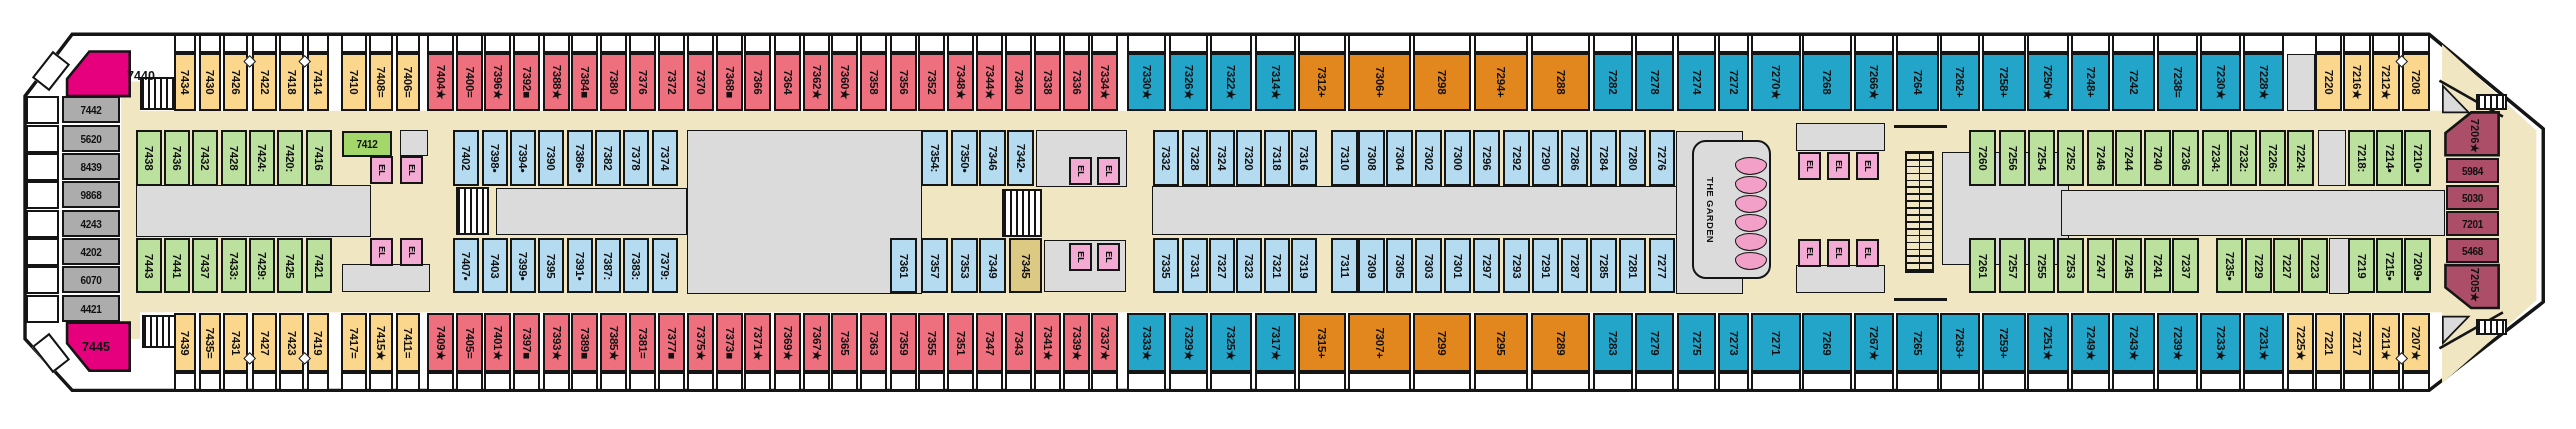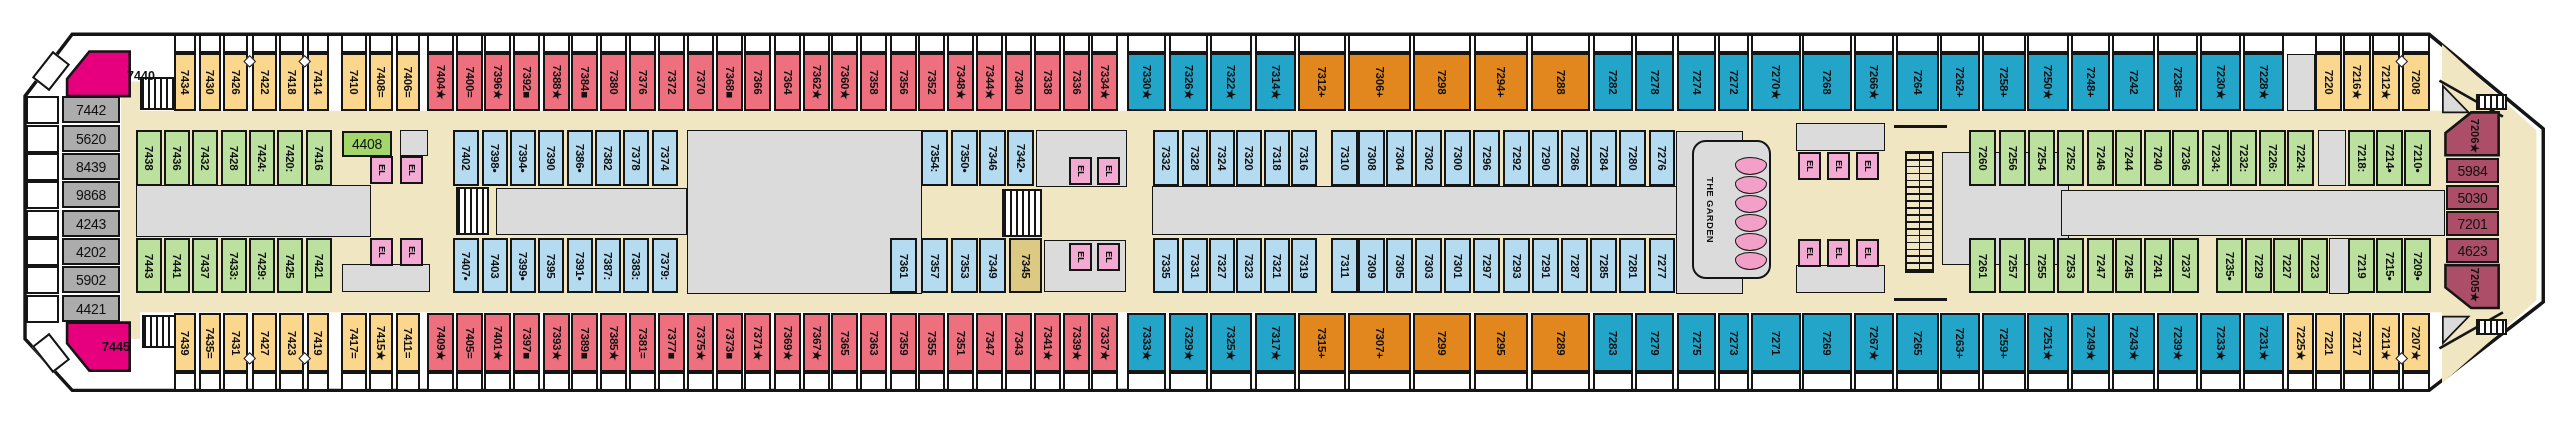--- a/index.html
+++ b/index.html
@@ -3,21 +3,21 @@
 <meta charset="utf-8">
 <style>
   html,body{margin:0;padding:0;background:#fff;}
   #plan{position:relative;width:2576px;height:429px;background:#fff;
         font-family:"Liberation Sans",sans-serif;overflow:hidden;}
   #plan svg{position:absolute;left:0;top:0;}
   .cab{position:absolute;border:2.1px solid #151515;box-sizing:border-box;}
   .vlab{position:absolute;left:50%;top:50%;transform:translate(-50%,-50%) rotate(90deg);
         white-space:nowrap;font-size:11.6px;font-weight:bold;letter-spacing:-0.3px;color:#111;}
   .hlab{position:absolute;left:50%;top:50%;transform:translate(-50%,-50%);
-        white-space:nowrap;font-size:14px;font-weight:normal;letter-spacing:-0.3px;color:#111;}
+        white-space:nowrap;font-size:10px;font-weight:bold;letter-spacing:-0.3px;color:#111;}
   .balc{position:absolute;background:#fff;border:2.1px solid #151515;box-sizing:border-box;}
   .gblock{position:absolute;background:#DBDBDB;border:1.7px solid #151515;box-sizing:border-box;}
   .wall{position:absolute;background:#151515;}
   .el{position:absolute;width:23px;height:28px;border:2.1px solid #151515;box-sizing:border-box;}
   .el .vlab{font-size:9px;letter-spacing:0;}
   .stairs{position:absolute;border:2.1px solid #151515;box-sizing:border-box;
           background:repeating-linear-gradient(90deg,#151515 0 1.7px,#ffffff 1.7px 6px);}
   .stairsH{background:
       linear-gradient(90deg,transparent calc(50% - 0.9px),#151515 calc(50% - 0.9px) calc(50% + 0.9px),transparent calc(50% + 0.9px)),
       repeating-linear-gradient(0deg,#151515 0 1.7px,#F1E6C2 1.7px 6.9px);}
@@ -599,21 +599,21 @@
     <div class="cab" style="left: 249px; top: 130px; width: 26px; height: 56px; background: rgb(188, 225, 158);">
       <span class="vlab">7424:</span>
     </div>
     <div class="cab" style="left: 277px; top: 130px; width: 26px; height: 56px; background: rgb(188, 225, 158);">
       <span class="vlab">7420:</span>
     </div>
     <div class="cab" style="left: 306px; top: 130px; width: 26px; height: 56px; background: rgb(188, 225, 158);">
       <span class="vlab">7416</span>
     </div>
     <div class="cab" style="left: 342px; top: 131px; width: 50px; height: 26px; background: rgb(163, 215, 106);">
-      <span class="hlab">4408</span>
+      <span class="hlab">7412</span>
     </div>
     <div class="cab" style="left: 453px; top: 130px; width: 26px; height: 56px; background: rgb(181, 219, 241);">
       <span class="vlab">7402</span>
     </div>
     <div class="cab" style="left: 482px; top: 130px; width: 26px; height: 56px; background: rgb(181, 219, 241);">
       <span class="vlab">7398•</span>
     </div>
     <div class="cab" style="left: 510px; top: 130px; width: 26px; height: 56px; background: rgb(181, 219, 241);">
       <span class="vlab">7394•</span>
     </div>
@@ -914,21 +914,21 @@
     <div class="cab" style="left: 62px; top: 181px; width: 58px; height: 27px; background: rgb(172, 172, 172);">
       <span class="hlab">9868</span>
     </div>
     <div class="cab" style="left: 62px; top: 210px; width: 58px; height: 27px; background: rgb(172, 172, 172);">
       <span class="hlab">4243</span>
     </div>
     <div class="cab" style="left: 62px; top: 238px; width: 58px; height: 27px; background: rgb(172, 172, 172);">
       <span class="hlab">4202</span>
     </div>
     <div class="cab" style="left: 62px; top: 266px; width: 58px; height: 27px; background: rgb(172, 172, 172);">
-      <span class="hlab">5902</span>
+      <span class="hlab">6070</span>
     </div>
     <div class="cab" style="left: 62px; top: 295px; width: 58px; height: 27px; background: rgb(172, 172, 172);">
       <span class="hlab">4421</span>
     </div>
     <div class="balc" style="left: 26px; top: 96px; width: 33px; height: 27.5px;"></div>
     <div class="balc" style="left: 26px; top: 125px; width: 33px; height: 27.5px;"></div>
     <div class="balc" style="left: 26px; top: 153px; width: 33px; height: 27.5px;"></div>
     <div class="balc" style="left: 26px; top: 181px; width: 33px; height: 27.5px;"></div>
     <div class="balc" style="left: 26px; top: 210px; width: 33px; height: 27.5px;"></div>
     <div class="balc" style="left: 26px; top: 238px; width: 33px; height: 27.5px;"></div>
@@ -939,24 +939,24 @@
     <div class="cab" style="left: 2446px; top: 158px; width: 53px; height: 25px; background: rgb(173, 78, 104);">
       <span class="hlab">5984</span>
     </div>
     <div class="cab" style="left: 2446px; top: 185px; width: 53px; height: 25px; background: rgb(173, 78, 104);">
       <span class="hlab">5030</span>
     </div>
     <div class="cab" style="left: 2446px; top: 211px; width: 53px; height: 25px; background: rgb(173, 78, 104);">
       <span class="hlab">7201</span>
     </div>
     <div class="cab" style="left: 2446px; top: 238px; width: 53px; height: 25px; background: rgb(173, 78, 104);">
-      <span class="hlab">4623</span>
+      <span class="hlab">5468</span>
     </div>
     <div class="plabel" style="left: 108px; top: 76px; margin-left: 33px;">7440</div>
-    <div class="plabel" style="left: 116px; top: 347px;">7445</div>
+    <div class="plabel" style="left: 96px; top: 347px;">7445</div>
     <div class="plabel rot" style="left: 2474px; top: 136px;">7206★</div>
     <div class="plabel rot" style="left: 2474px; top: 285px;">7205★</div>
     <div class="el" style="left: 370px; top: 156px; background: rgb(244, 171, 211);">
       <span class="vlab">EL</span>
     </div>
     <div class="el" style="left: 400px; top: 156px; background: rgb(244, 171, 211);">
       <span class="vlab">EL</span>
     </div>
     <div class="el" style="left: 370px; top: 238px; background: rgb(244, 171, 211);">
       <span class="vlab">EL</span>

